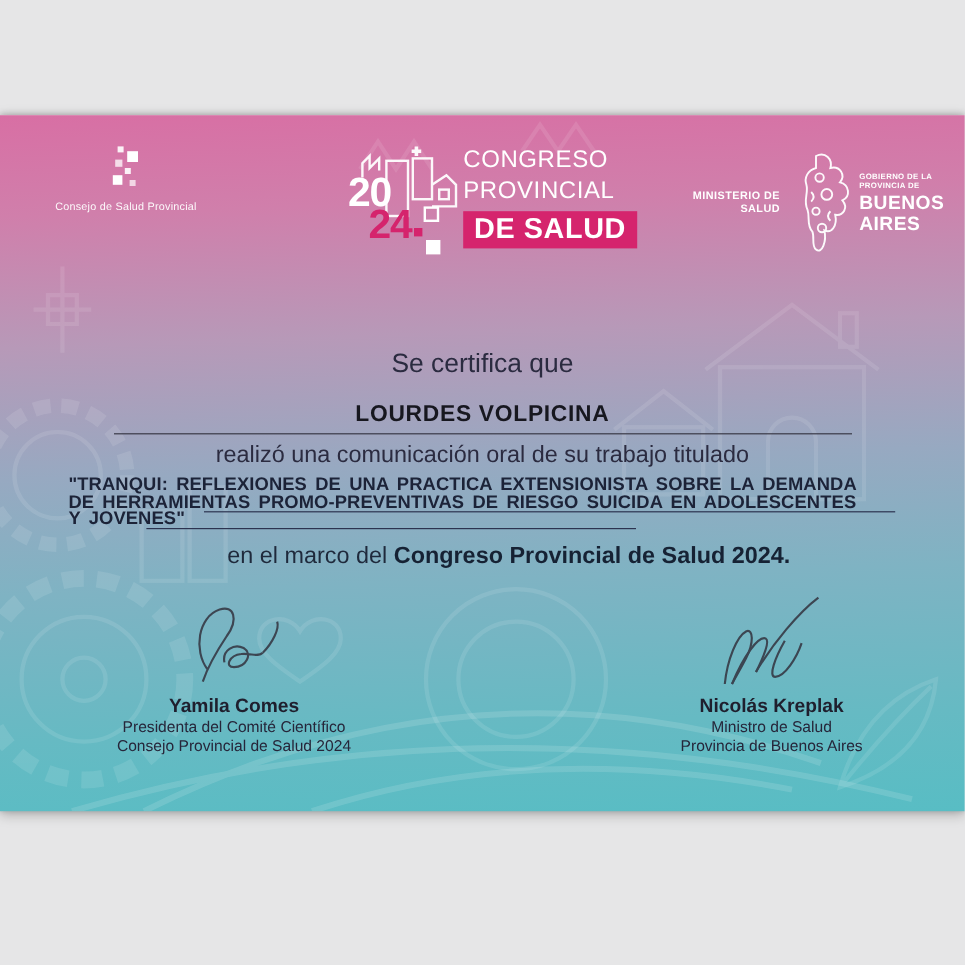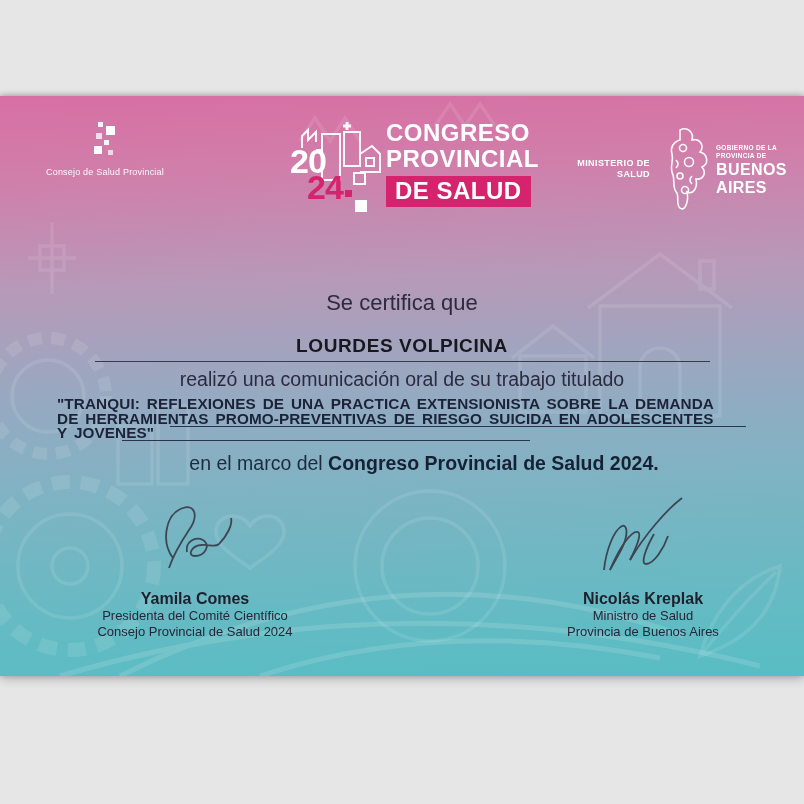--- a/index.html
+++ b/index.html
@@ -34,21 +34,21 @@
 
   .congress { position:absolute; left:290px; top:18px; width:240px; height:104px; }
   .year-art { position:absolute; left:0; top:6px; width:92px; height:96px; }
   .year-art svg { position:absolute; left:6px; top:0; }
   .y20 { position:absolute; left:0px; top:22px; font-size:34px; font-weight:bold; color:#ffffff; letter-spacing:-1px; }
   .y24 { position:absolute; left:17px; top:48px; font-size:34px; font-weight:bold; color:#d5246d; letter-spacing:-1px; }
   .sq-outline { position:absolute; left:63px; top:52px; width:13px; height:13px; border:2px solid #ffffff; }
   .sq-magenta { position:absolute; left:55px; top:70px; width:7px; height:7px; background:#d5246d; }
   .sq-white  { position:absolute; left:65px; top:80px; width:12px; height:12px; background:#ffffff; }
   .congress-text { position:absolute; left:96px; top:6px; }
-  .congress-line { font-size:24px; font-weight:bold; color:#ffffff; line-height:26px; letter-spacing:0.5px; white-space:nowrap; }
+  .congress-line { font-size:20px; font-weight:normal; color:#ffffff; line-height:26px; letter-spacing:0.5px; white-space:nowrap; }
   .desalud { display:inline-block; margin-top:4px; background:#d5246d; color:#ffffff; font-size:24px; font-weight:bold; line-height:26px; padding:2px 9px 3px 9px; letter-spacing:0.5px; white-space:nowrap; }
 
   .gov { position:absolute; left:538px; top:30px; width:250px; height:100px; }
   .ministry { position:absolute; left:0; top:32px; width:112px; text-align:right;
               font-size:9px; font-weight:bold; color:#ffffff; line-height:11px; letter-spacing:0.4px; }
   .ba-map { position:absolute; left:118px; top:0px; }
   .ba-text { position:absolute; left:178px; top:18px; color:#ffffff; }
   .ba-small { font-size:6.5px; font-weight:bold; letter-spacing:0.3px; line-height:8px; }
   .ba-big { font-size:16px; font-weight:bold; letter-spacing:0.4px; line-height:16px; margin-top:2px; }
 
@@ -69,21 +69,21 @@
 
   .context-line { position:absolute; left:0; top:356px; width:804px; text-align:center;
                   font-size:19.5px; color:#1f2a3c;padding-left:44px; }
   .context-line b { font-weight:bold; color:#162234; }
 
   
   .sig-block { position:absolute; text-align:center; }
   .sig-left { left:83px; top:404px; width:224px; }
   .sig-right { left:526px; top:398px; width:234px; }
   .sig-scribble { display:block; margin:0 auto; }
-  .sig-name { font-size:16px; font-weight:bold; color:#1f1f2e; margin-top:12px; }
+  .sig-name { font-size:16px; font-weight:bold; color:#1f1f2e; margin-top:2px; }
   .sig-role { font-size:13px; color:#26263a; line-height:16px; }
 </style>
 </head>
 <body>
 
 <div class="page">
   <div class="certificate">
 
     <svg class="watermark" viewBox="0 0 804 580" fill="none" stroke="#ffffff" stroke-width="3.5">
       <g opacity="0.10">

